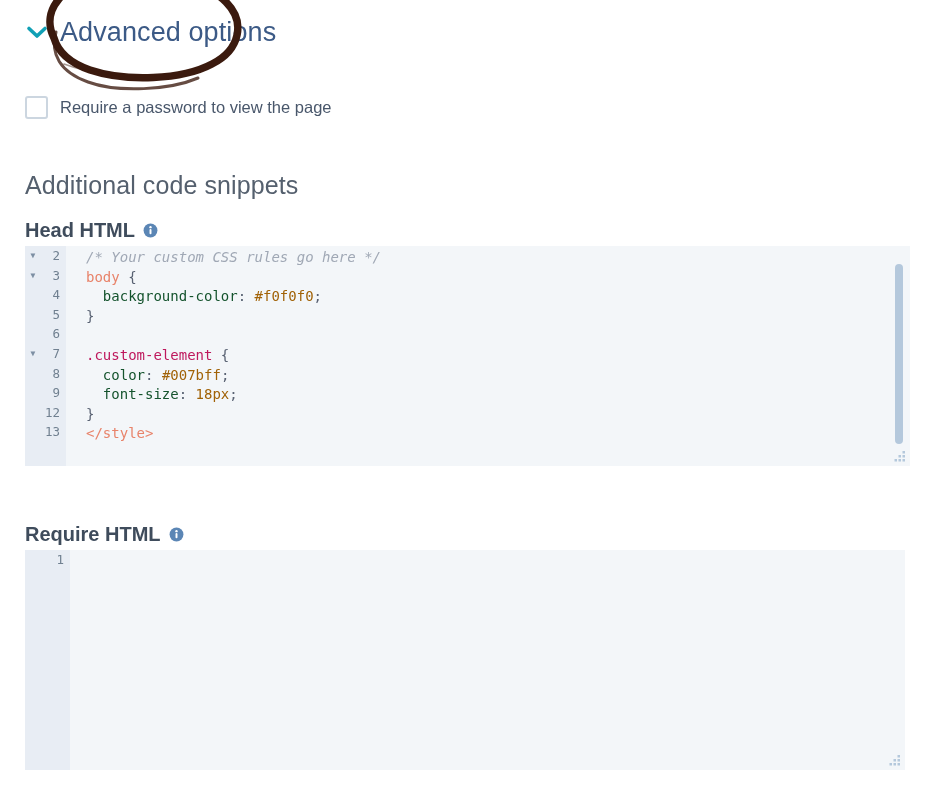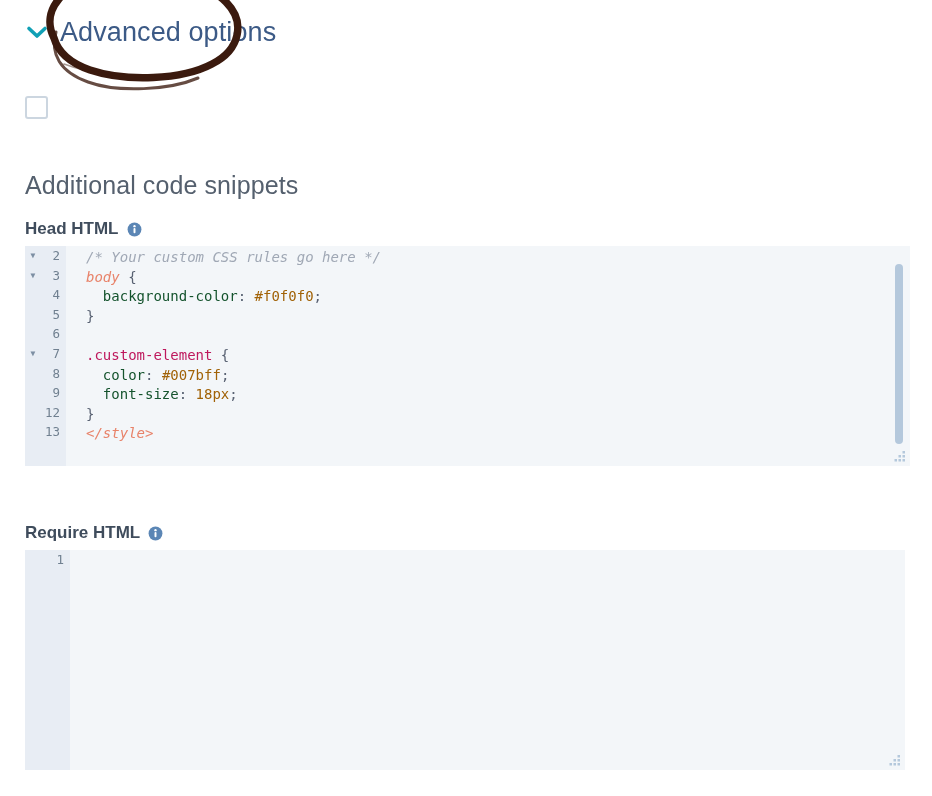--- a/index.html
+++ b/index.html
@@ -88,21 +88,21 @@
   }
 
   
   .field-label {
     position: absolute;
     display: flex;
     align-items: center;
     gap: 8px;
   }
   .field-label .lbl-text {
-    font-size: 17px;
+    font-size: 20px;
     font-weight: bold;
     color: #3f4c5c;
     white-space: nowrap;
   }
   .info-icon {
     width: 15px;
     height: 15px;
     display: block;
     flex: 0 0 auto;
   }
@@ -169,21 +169,21 @@
     padding-top: 2px;
     font-size: 14px;
     line-height: 19.6px;
     white-space: pre;
   }
   #editor-head .ed-code   { left: 41px; padding-left: 20px; }
   #editor-footer .ed-code { left: 45px; padding-left: 20px; }
 
   
   .tk-comment  { color: #a0a8b5; font-style: italic; }
-  .tk-tag      { color: #e8836a; font-style: italic; }
+  .tk-tag      { color: #e8836a; }
   .tk-selector { color: #be185d; }
   .tk-prop     { color: #14532d; }
   .tk-value    { color: #a16207; }
   .tk-punct    { color: #586172; }
 
   
   .ed-scrollbar {
     position: absolute;
     right: 7px;
     top: 18px;
@@ -214,20 +214,21 @@
 
 <svg class="annotation-circle" viewBox="0 0 232 120">
   <path d="M24,66 C10,38 34,11 74,5 C118,-2 172,6 196,30 C216,50 210,78 182,92
            C152,108 96,110 60,98 C40,91 28,80 24,66 Z" fill="none" stroke="#3b1a0e" stroke-width="7.5" stroke-linecap="round"></path>
   <path d="M26,60 C20,82 30,100 58,110 C88,121 140,118 168,106" fill="none" stroke="#3b1a0e" stroke-width="3" stroke-linecap="round" opacity="0.78"></path>
   <path d="M34,92 C58,101 96,106 126,104" fill="none" stroke="#3b1a0e" stroke-width="1.6" stroke-linecap="round" opacity="0.45"></path>
 </svg>
 
 <div class="checkbox-row">
   <span class="checkbox-box"></span>
+  <span class="checkbox-label">Require a password to view the page</span>
 </div>
 
 <div class="section-title">Additional code snippets</div>
 
 <div class="field-label" id="label-head">
   <span class="lbl-text">Head HTML</span>
   <svg class="info-icon" viewBox="0 0 16 16">
     <circle cx="8" cy="8" r="7.4" fill="#5b86b5"></circle>
     <circle cx="8" cy="4.4" r="1.25" fill="#ffffff"></circle>
     <rect x="6.95" y="6.4" width="2.1" height="5.6" rx="1" fill="#ffffff"></rect>

